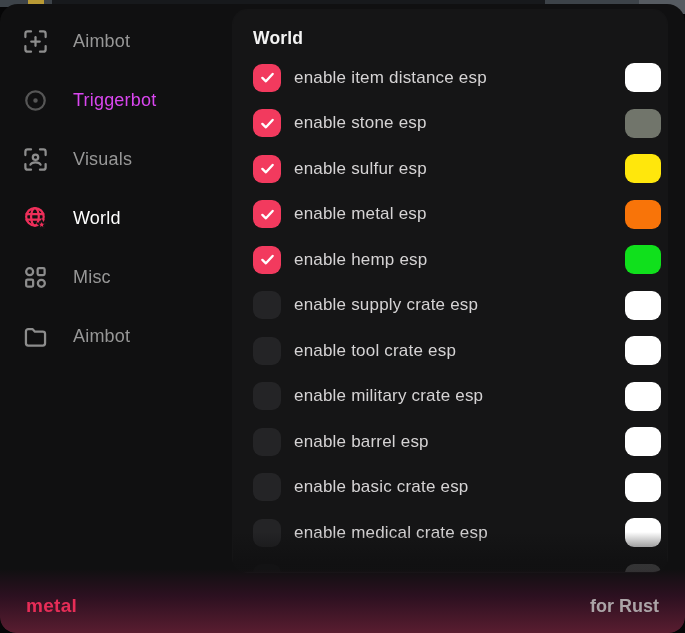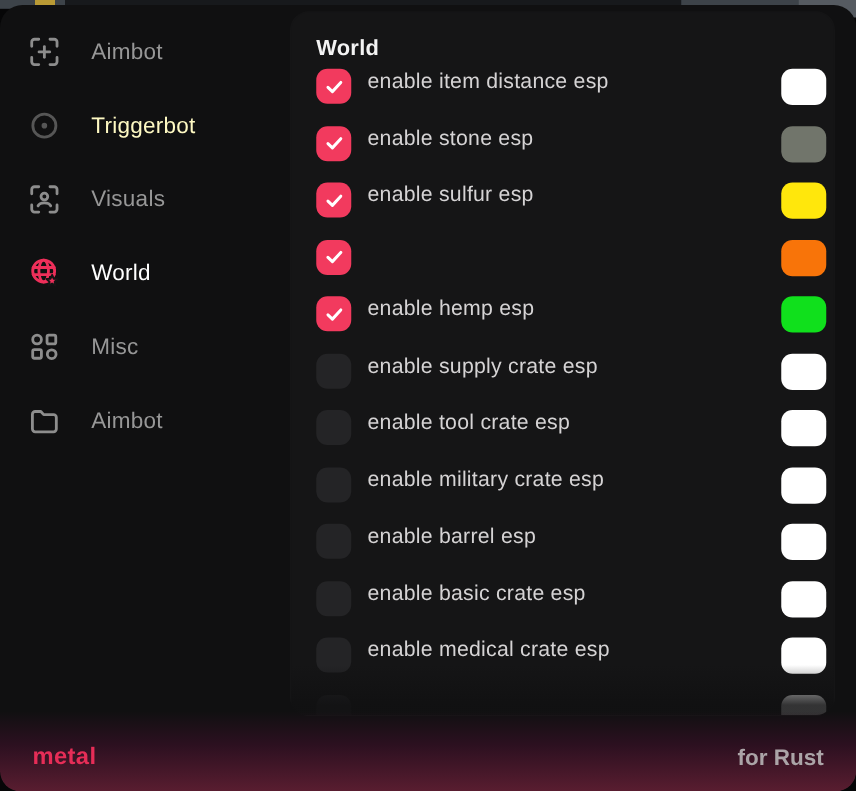--- a/index.html
+++ b/index.html
@@ -24,37 +24,37 @@
   }
 
   
   .sidebar{position:absolute;left:0;top:0;width:233px;bottom:44px;padding-top:18px;}
   .nav-item{
     display:flex;align-items:center;height:38px;margin:0 0 21px 22px;gap:24px;cursor:pointer;
   }
   .nav-icon{width:27px;height:27px;flex:0 0 27px;display:flex;align-items:center;justify-content:center;}
   .nav-icon svg{width:27px;height:27px;stroke:#8d8d8d;fill:none;stroke-width:2;stroke-linecap:round;stroke-linejoin:round;}
   .nav-label{font-size:18px;color:#979797;letter-spacing:.2px;}
-  .nav-item.dimmed .nav-label{color:#fef9c3;}
+  .nav-item.dimmed .nav-label{color:#d946ef;}
   .nav-item.dimmed svg{stroke:#565656;}
   .nav-item.active .nav-label{color:#ffffff;font-weight:500;}
   .nav-item.active svg{stroke:#ee2f5a;}
   .nav-item.active svg .fillpart{fill:#ee2f5a;stroke:#141415;stroke-width:1.4;}
 
   
   .panel{
     position:absolute;left:233px;top:6px;width:434px;height:562px;
     background:#151516;border-radius:14px;
     box-shadow:0 0 0 1px rgba(255,255,255,0.025);
     padding:16px 6px 0 20px;box-sizing:border-box;
     overflow:hidden;
   }
   .panel-title{font-size:17.5px;font-weight:600;color:#f3f3f3;margin:2px 0 6px 0;letter-spacing:.2px;}
   .rows{position:relative;}
-  .esp-row{display:flex;height:45.5px;}
+  .esp-row{display:flex;align-items:center;height:45.5px;}
   .esp-checkbox{
     width:28px;height:28px;border-radius:9px;background:#242426;flex:0 0 28px;
     display:flex;align-items:center;justify-content:center;cursor:pointer;
   }
   .esp-checkbox svg{display:none;width:19px;height:19px;stroke:#ffffff;fill:none;stroke-width:3;stroke-linecap:round;stroke-linejoin:round;}
   .esp-checkbox.checked{background:#f23a5e;}
   .esp-checkbox.checked svg{display:block;}
   .esp-label{margin-left:13px;font-size:17px;color:#d5d3d4;letter-spacing:.2px;}
   .esp-swatch{
     margin-left:auto;width:36px;height:29px;border-radius:9px;background:#fff;cursor:pointer;flex:0 0 36px;
@@ -192,20 +192,21 @@
     </div>
     <span class="esp-label">enable sulfur esp</span>
     <div class="esp-swatch" style="background: rgb(255, 231, 12);"></div>
   </div>
         <div class="esp-row">
     <div class="esp-checkbox checked">
       <svg viewBox="0 0 24 24">
               <polyline points="5.5 12.5 10 16.8 18.5 7.5"></polyline>
             </svg>
     </div>
+    <span class="esp-label">enable metal esp</span>
     <div class="esp-swatch" style="background: rgb(248, 116, 9);"></div>
   </div>
         <div class="esp-row">
     <div class="esp-checkbox checked">
       <svg viewBox="0 0 24 24">
               <polyline points="5.5 12.5 10 16.8 18.5 7.5"></polyline>
             </svg>
     </div>
     <span class="esp-label">enable hemp esp</span>
     <div class="esp-swatch" style="background: rgb(16, 224, 28);"></div>

